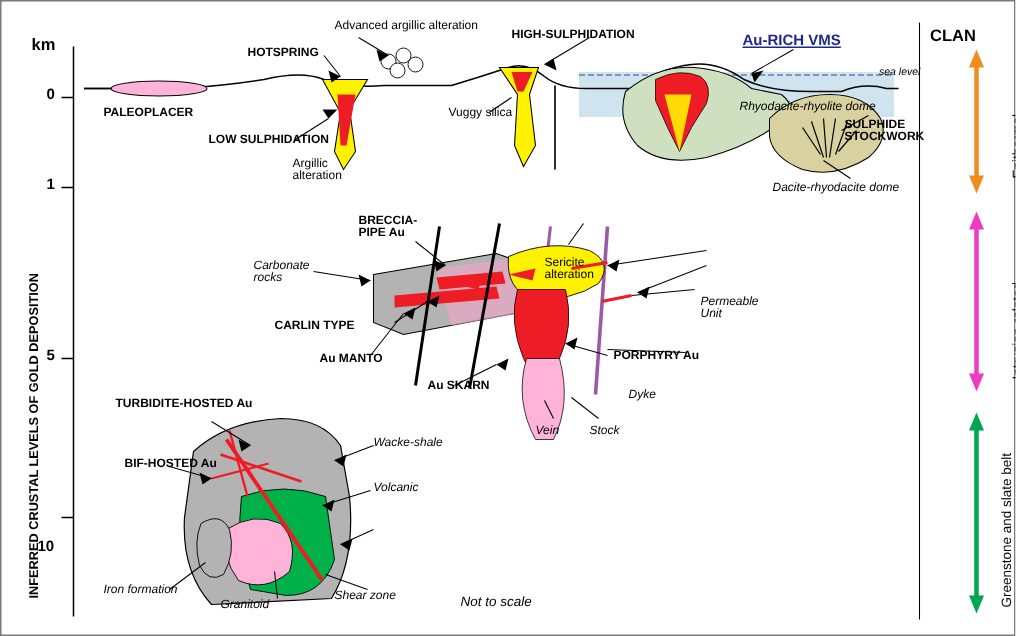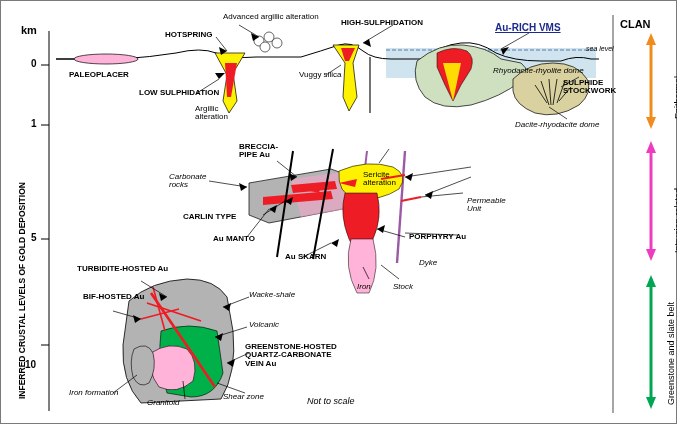--- a/index.html
+++ b/index.html
@@ -232,29 +232,26 @@
 alteration</div>
   <div class="lbl ital" style="left:168px;top:172px;">Carbonate
 rocks</div>
   <div class="lbl ital" style="left:466px;top:196px;">Permeable
 Unit</div>
   <div class="lbl bold" style="left:182px;top:212px;">CARLIN TYPE</div>
   <div class="lbl bold" style="left:212px;top:234px;">Au MANTO</div>
   <div class="lbl bold" style="left:408px;top:232px;">PORPHYRY Au</div>
   <div class="lbl bold" style="left:284px;top:252px;">Au SKARN</div>
   <div class="lbl ital" style="left:418px;top:258px;text-align:center;">Dyke</div>
-  <div class="lbl ital" style="left:356px;top:282px;">Iron</div>
+  <div class="lbl ital" style="left:356px;top:282px;">Vein</div>
   <div class="lbl ital" style="left:392px;top:282px;">Stock</div>
 
   <div class="lbl bold" style="left:76px;top:264px;">TURBIDITE-HOSTED Au</div>
   <div class="lbl ital" style="left:248px;top:290px;">Wacke-shale</div>
-  <div class="lbl bold" style="left:62px;top:292px;padding-left:20px;">BIF-HOSTED Au</div>
+  <div class="lbl bold" style="left:62px;top:304px;padding-left:20px;">BIF-HOSTED Au</div>
   <div class="lbl ital" style="left:248px;top:320px;">Volcanic</div>
-  <div class="lbl bold" style="left:244px;top:342px;">GREENSTONE-HOSTED
-QUARTZ-CARBONATE
-VEIN Au</div>
   <div class="lbl ital" style="left:68px;top:388px;">Iron formation</div>
   <div class="lbl ital" style="left:146px;top:398px;">Granitoid</div>
   <div class="lbl ital" style="left:222px;top:392px;">Shear zone</div>
 
   <div class="lbl ital" style="left:306px;top:396px;font-size:9px;">Not to scale</div>
 
 </div>
 
 </body></html>

